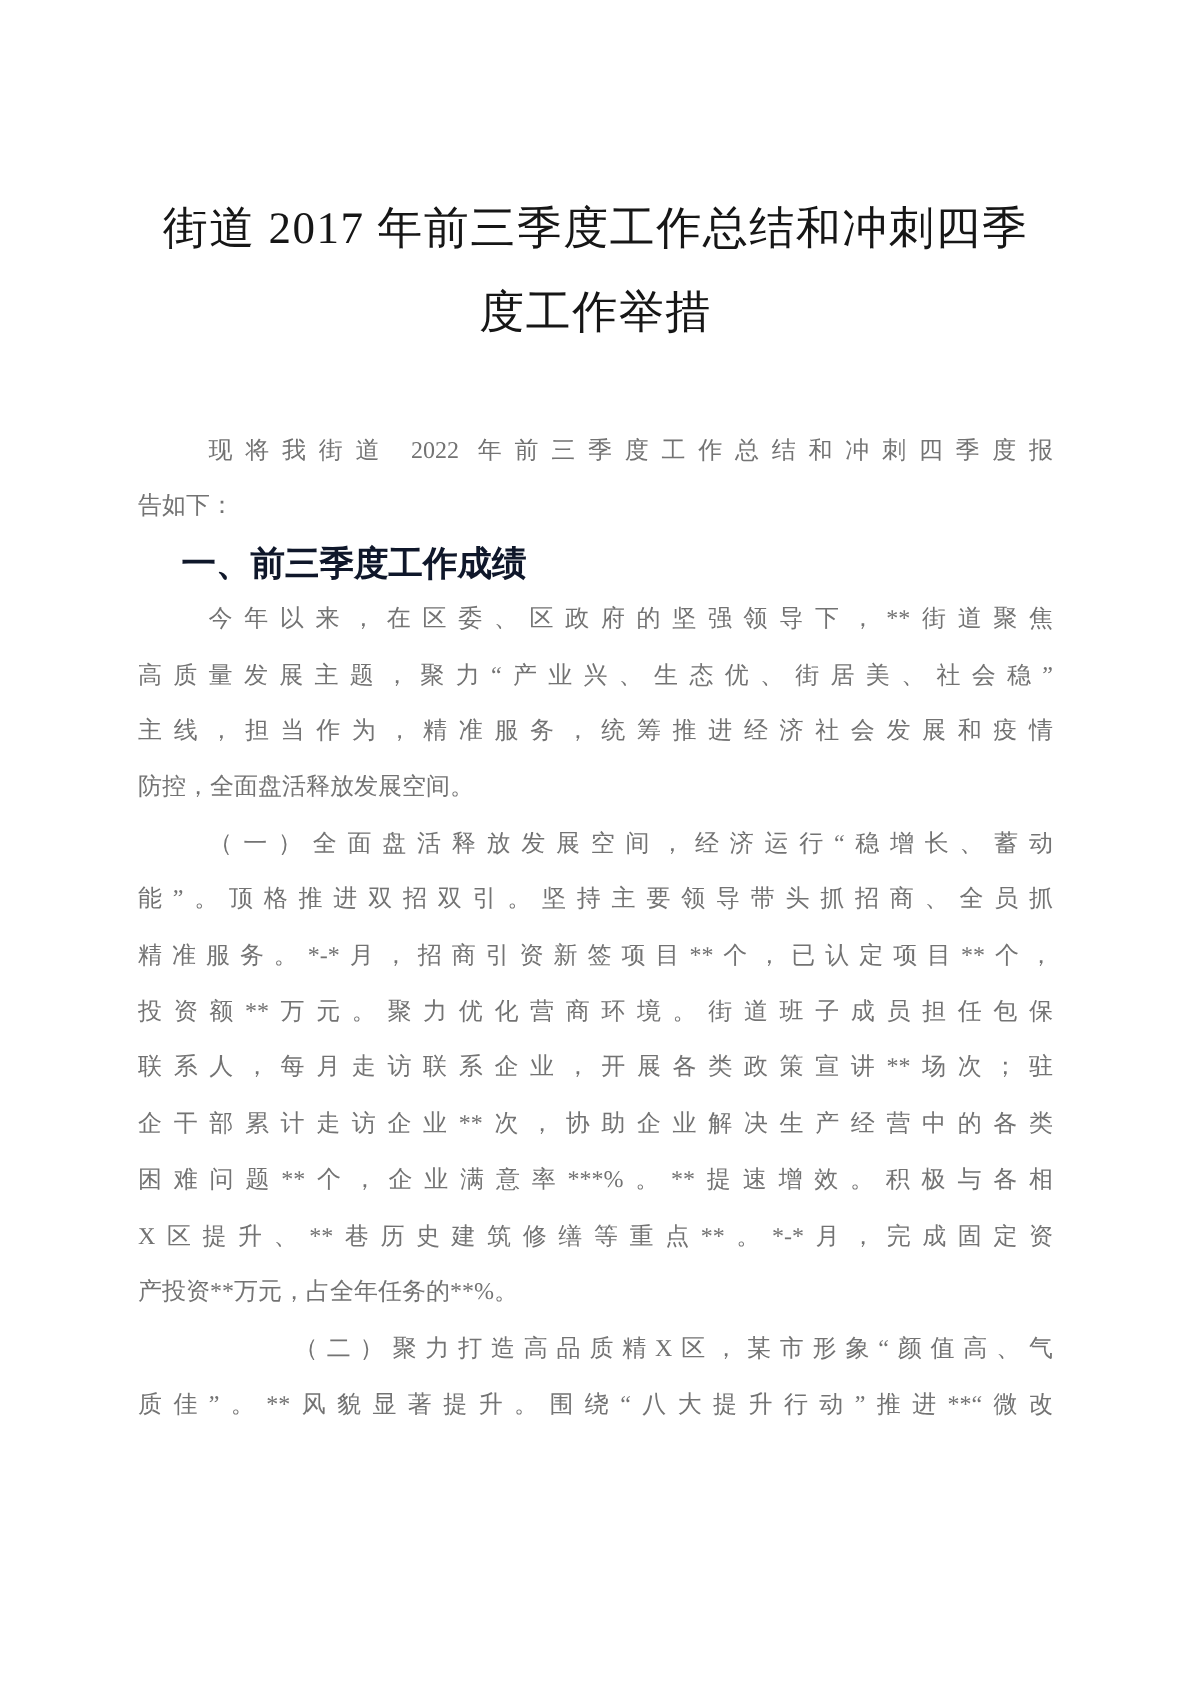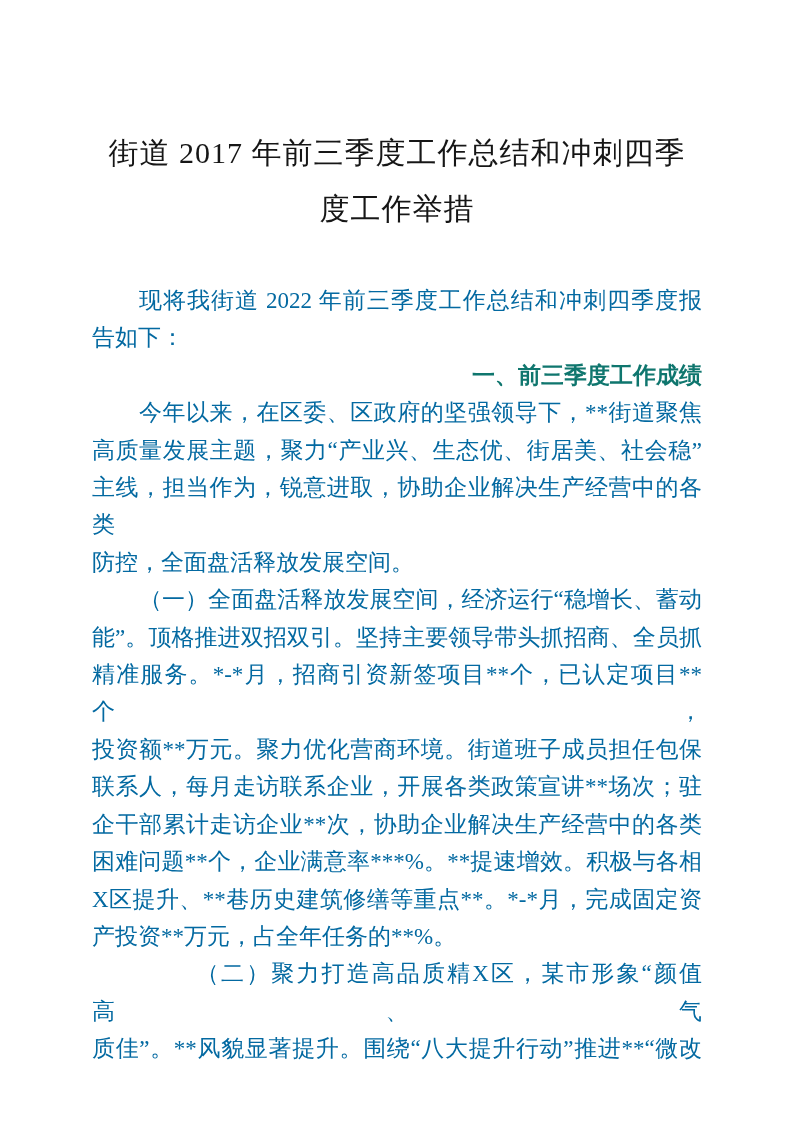--- a/index.html
+++ b/index.html
@@ -23,44 +23,43 @@
     font-size: 30px;
     line-height: 56px;
     font-weight: 500;
     letter-spacing: 1px;
     color: #161616;
   }
   .doc-body {
     margin-top: 45px;
   }
   .line {
-    font-size: 23px;
+    font-size: 16px;
     line-height: 37.4px;
     text-align: justify;
     text-align-last: justify;
     white-space: pre-wrap;
-    color: #0369a1;
+    color: #737373;
   }
   .line.end {
     text-align-last: left;
   }
   .line.first-2 {
     text-indent: 47px;
   }
   .line.first-45 {
     text-indent: 104px;
   }
   .section-heading {
     font-family: "Liberation Sans", "DejaVu Sans", sans-serif;
     font-weight: 700;
     font-size: 23px;
     line-height: 37.4px;
     padding-left: 29px;
-    color: #0f766e;
-    text-align: right;
+    color: #0f172a;
   }
 </style>
 </head>
 <body>
 
 <div class="page">
 
   <div class="doc-title">
     <div class="title-line">街道 2017 年前三季度工作总结和冲刺四季</div>
     <div class="title-line">度工作举措</div>
@@ -71,21 +70,21 @@
     <div class="paragraph">
       <div class="line first-2">现将我街道 2022 年前三季度工作总结和冲刺四季度报</div>
       <div class="line end">告如下：</div>
     </div>
 
     <div class="section-heading">一、前三季度工作成绩</div>
 
     <div class="paragraph">
       <div class="line first-2">今年以来，在区委、区政府的坚强领导下，**街道聚焦</div>
       <div class="line">高质量发展主题，聚力“产业兴、生态优、街居美、社会稳”</div>
-      <div class="line">主线，担当作为，锐意进取，协助企业解决生产经营中的各类</div>
+      <div class="line">主线，担当作为，精准服务，统筹推进经济社会发展和疫情</div>
       <div class="line end">防控，全面盘活释放发展空间。</div>
     </div>
 
     <div class="paragraph">
       <div class="line first-2">（一）全面盘活释放发展空间，经济运行“稳增长、蓄动</div>
       <div class="line">能”。顶格推进双招双引。坚持主要领导带头抓招商、全员抓</div>
       <div class="line">精准服务。*-*月，招商引资新签项目**个，已认定项目**个，</div>
       <div class="line">投资额**万元。聚力优化营商环境。街道班子成员担任包保</div>
       <div class="line">联系人，每月走访联系企业，开展各类政策宣讲**场次；驻</div>
       <div class="line">企干部累计走访企业**次，协助企业解决生产经营中的各类</div>

